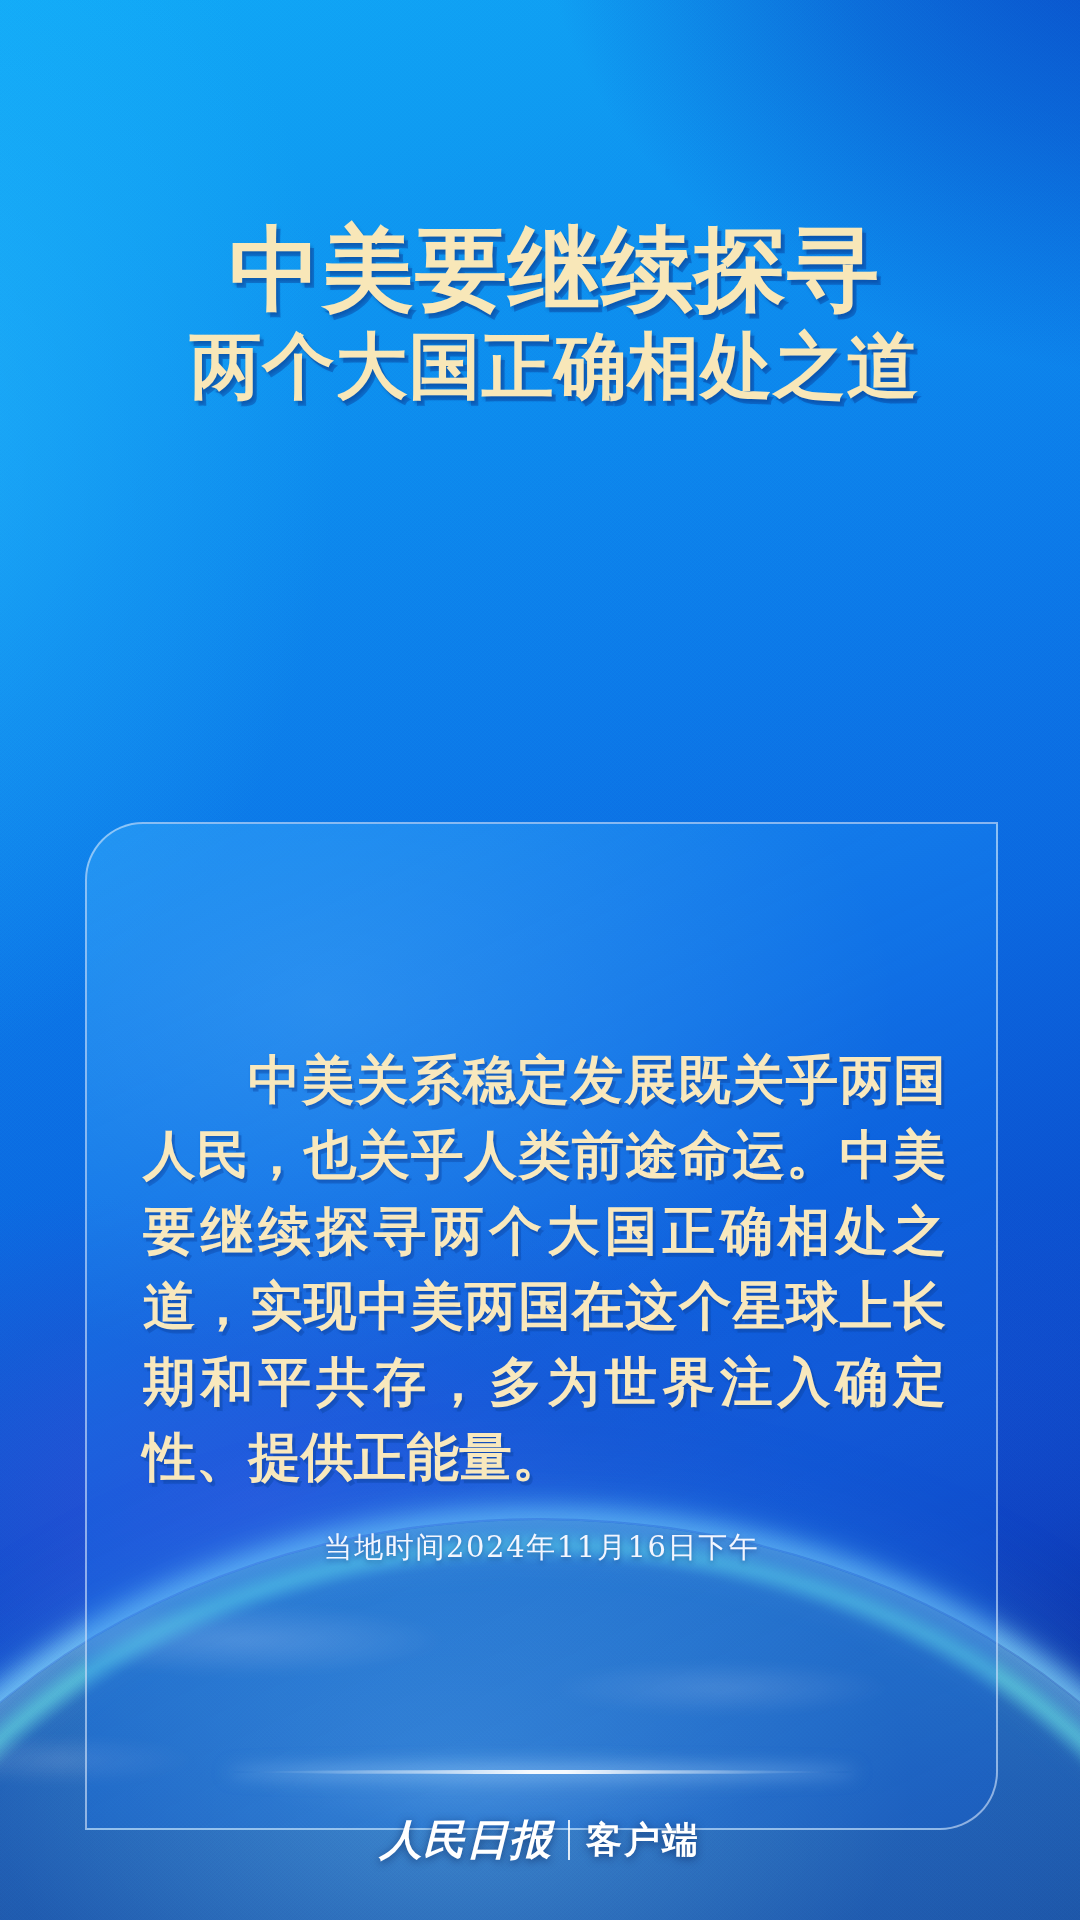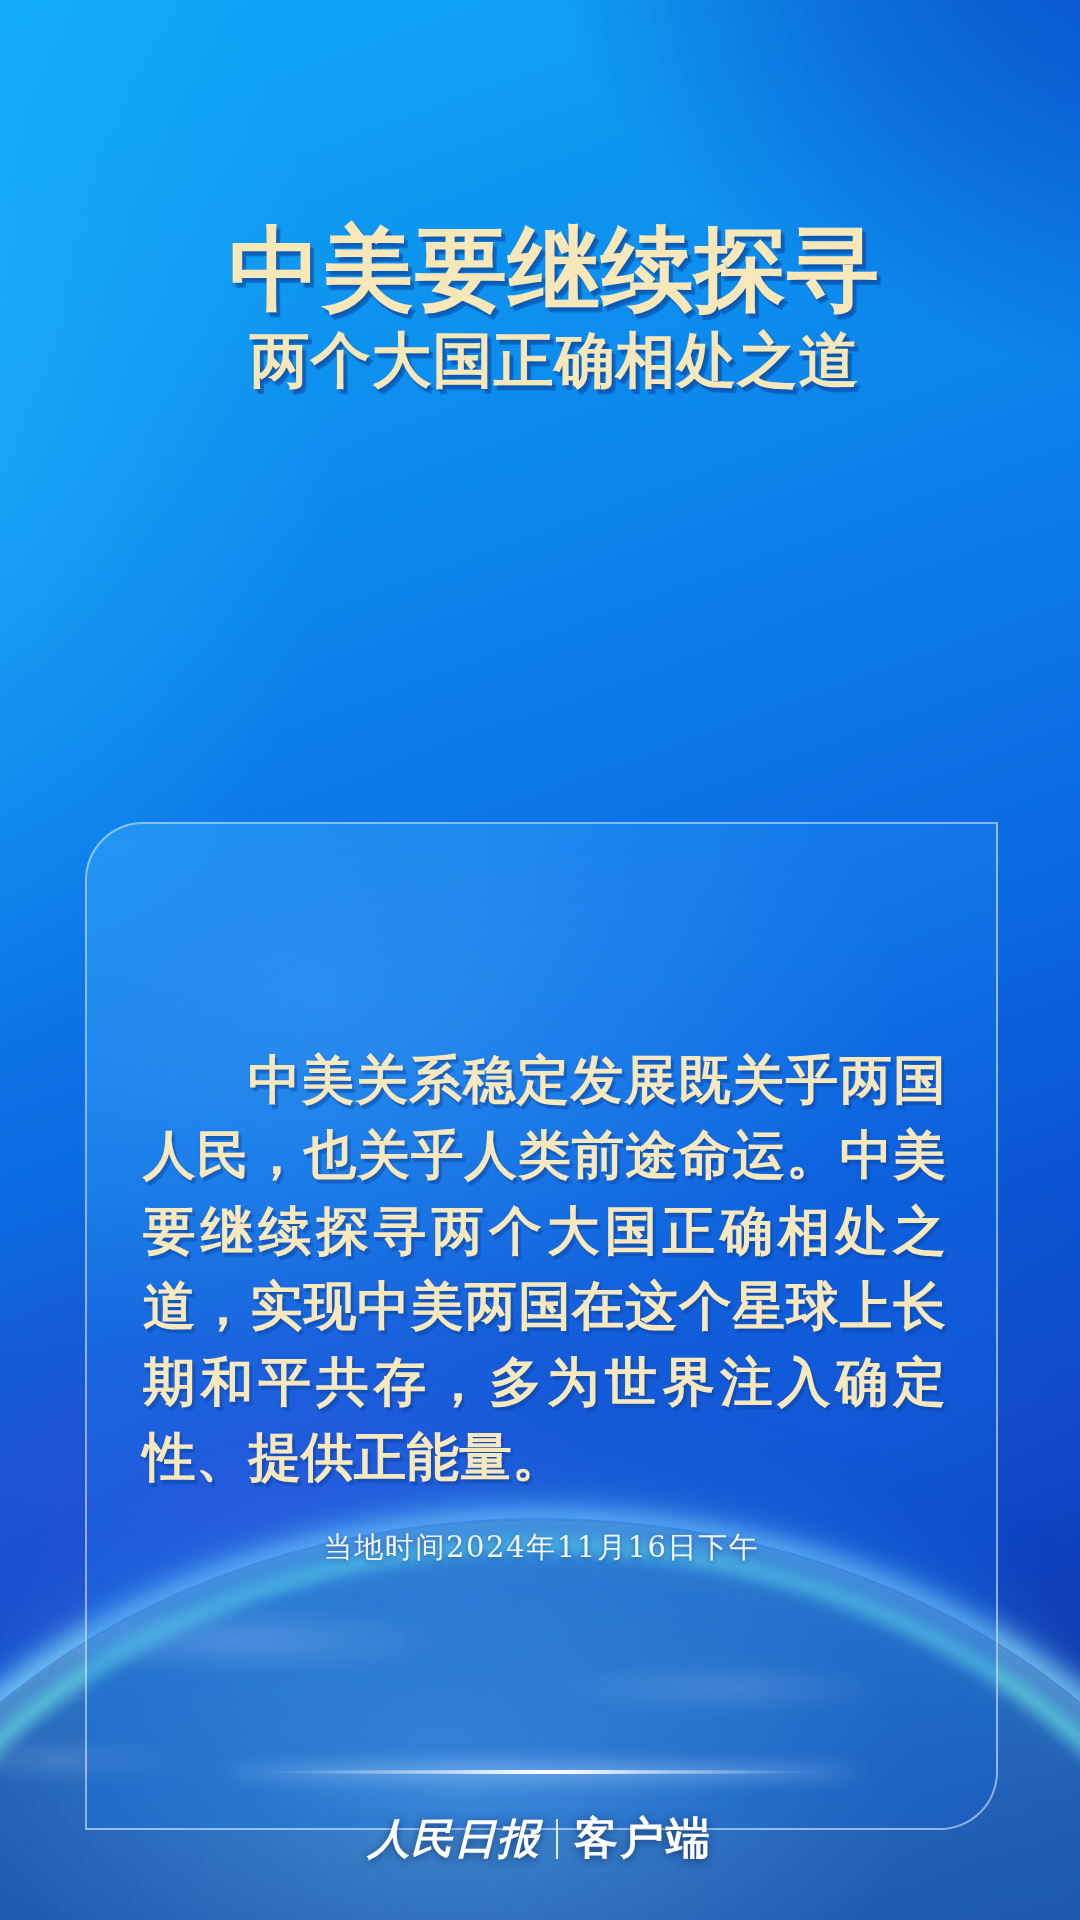--- a/index.html
+++ b/index.html
@@ -156,21 +156,21 @@
     font-weight: 700;
     color: #f8e7b8;
     letter-spacing: 1px;
     text-shadow:
       4px 5px 0 rgba(10,60,150,0.42),
       2px 3px 3px rgba(8,45,120,0.35);
     line-height: 1.10;
     padding-left: 29px;
   }
   .title-l1 { font-size: 92px; display: block; }
-  .title-l2 { font-size: 60px; display: block; margin-top: 6px; }
+  .title-l2 { font-size: 72px; display: block; margin-top: 6px; }
 
   
   .card {
     position: absolute;
     left: 85px;
     top: 822px;
     width: 913px;
     height: 1008px;
     box-sizing: border-box;
     border: 2px solid rgba(226,238,252,0.58);
@@ -262,21 +262,21 @@
     text-shadow: 0 2px 8px rgba(0,20,70,0.55);
   }
   .logo-sep {
     width: 2px;
     height: 40px;
     background: rgba(255,255,255,0.85);
   }
   .logo-app {
     font-family: "DejaVu Sans", "Liberation Sans", sans-serif;
     font-weight: 700;
-    font-size: 44px;
+    font-size: 36px;
     letter-spacing: 2px;
     text-shadow: 0 2px 8px rgba(0,20,70,0.55);
   }
 </style>
 </head>
 <body>
 
 <div id="poster">
 
   <div class="bg-tr"></div>

